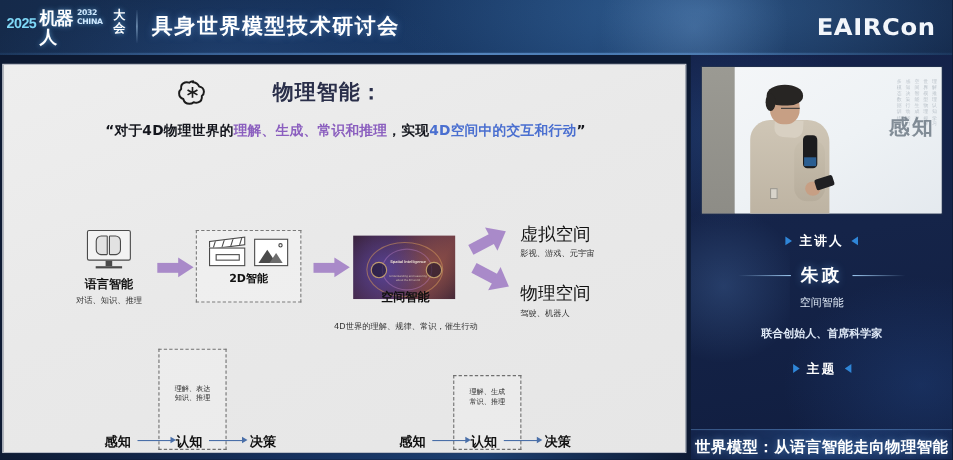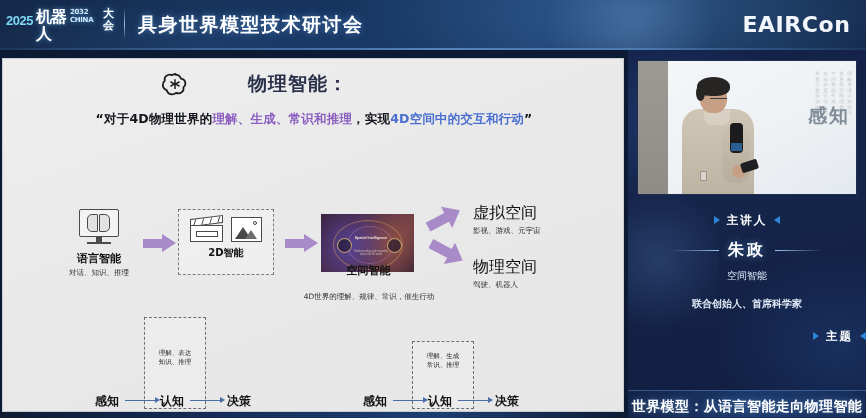--- a/index.html
+++ b/index.html
@@ -482,21 +482,21 @@
       <span class="name-line"></span>
       <span class="name-txt">朱政</span>
       <span class="name-line r"></span>
     </div>
 
     <div class="org" style="top:218px;">空间智能</div>
     <div class="org" style="top:246px;">
       <b>联合创始人、首席科学家</b>
     </div>
 
-    <div class="rp-sect" style="top:276px;text-align:right;">
+    <div class="rp-sect" style="top:276px;">
       <span class="sect-tag">
         <span class="tri-l"></span>
         <span>主题</span>
         <span class="tri-r"></span>
       </span>
     </div>
 
     <div class="topic-band">
       <span class="topic-txt">世界模型：从语言智能走向物理智能</span>
     </div>

